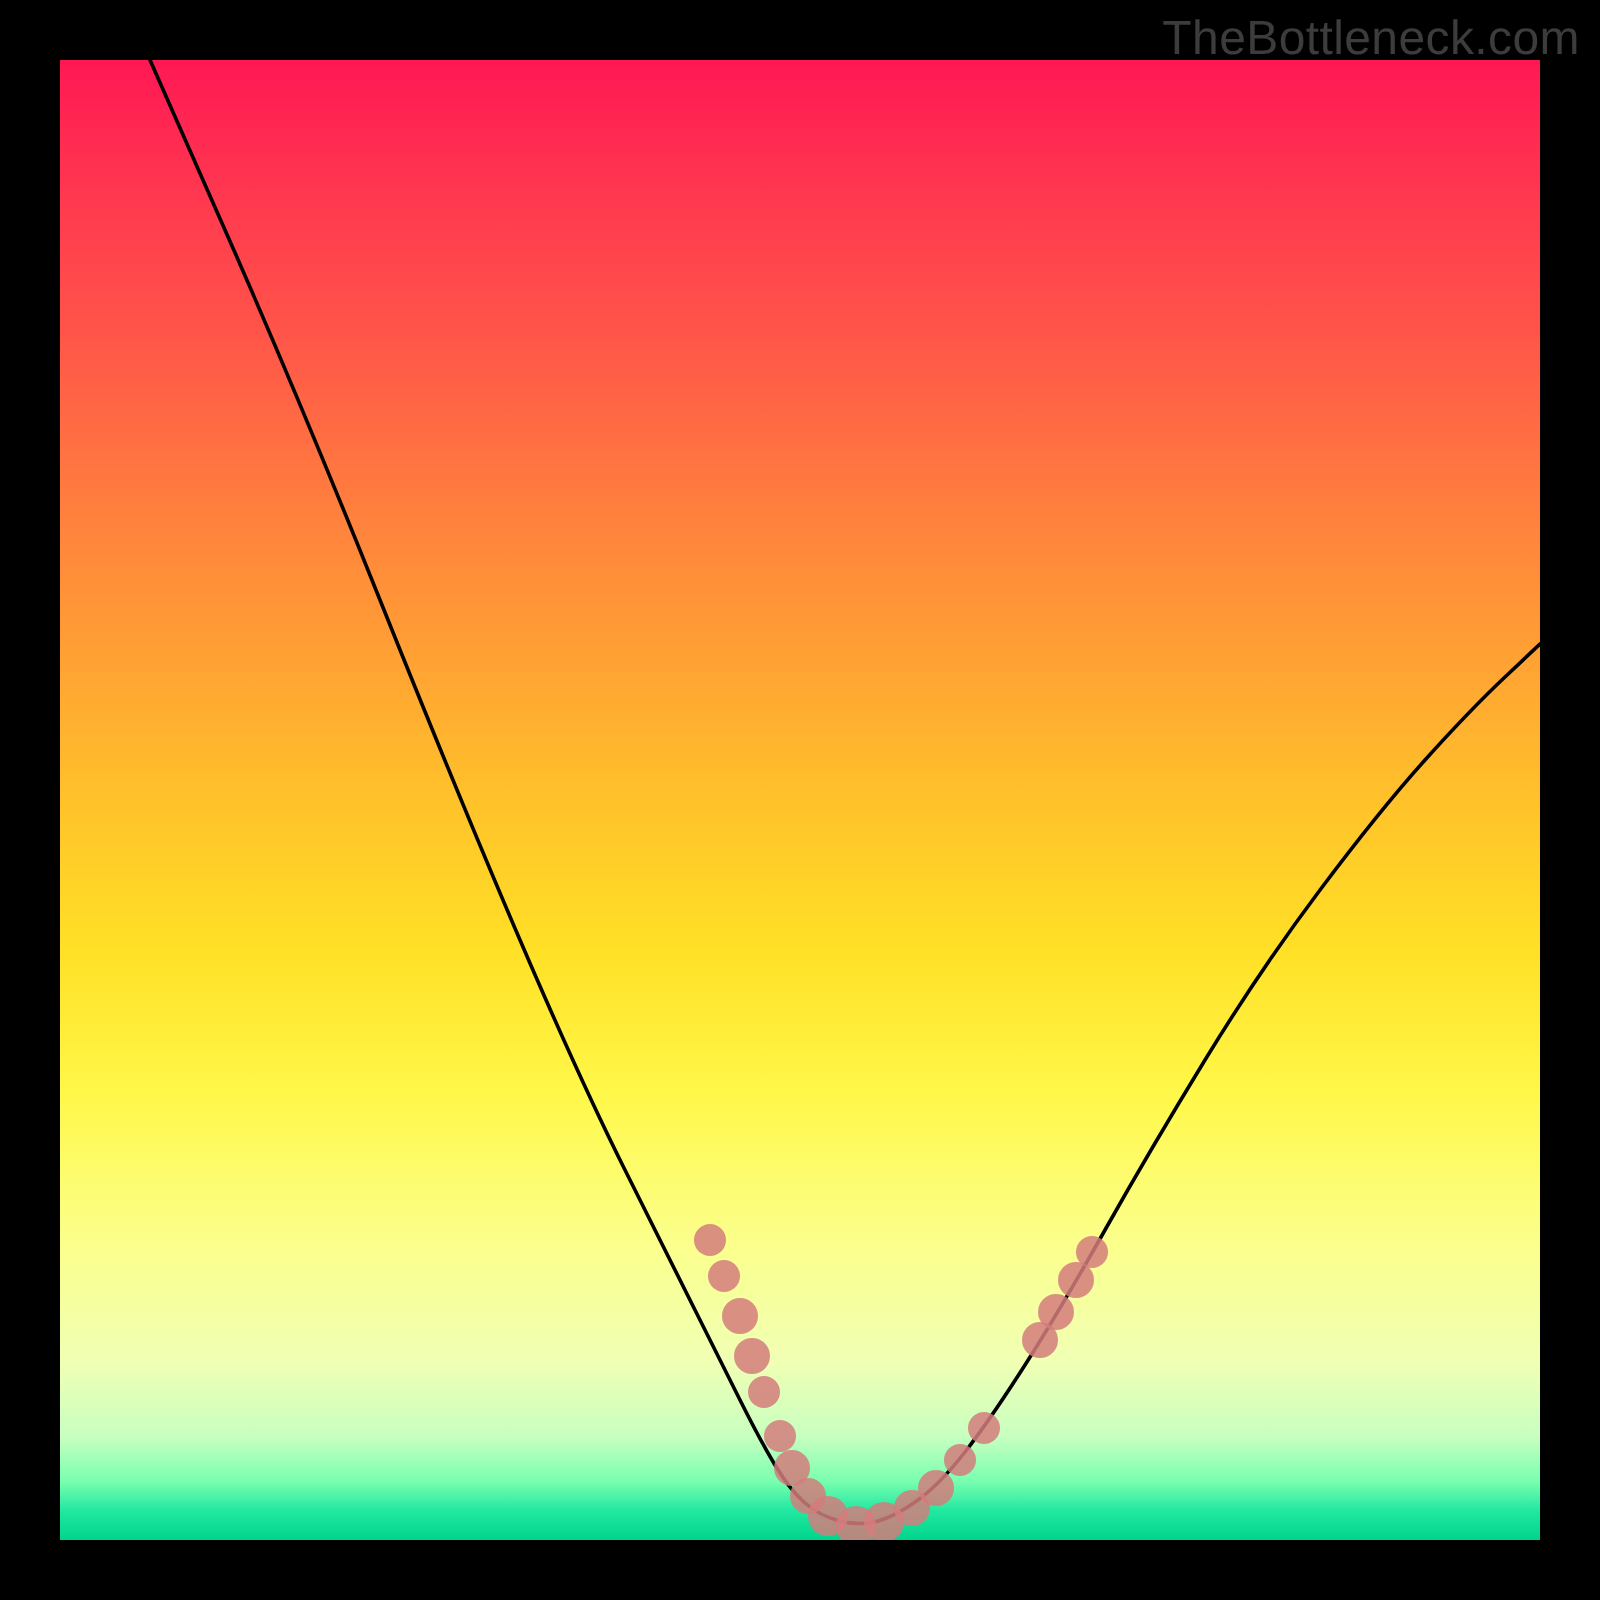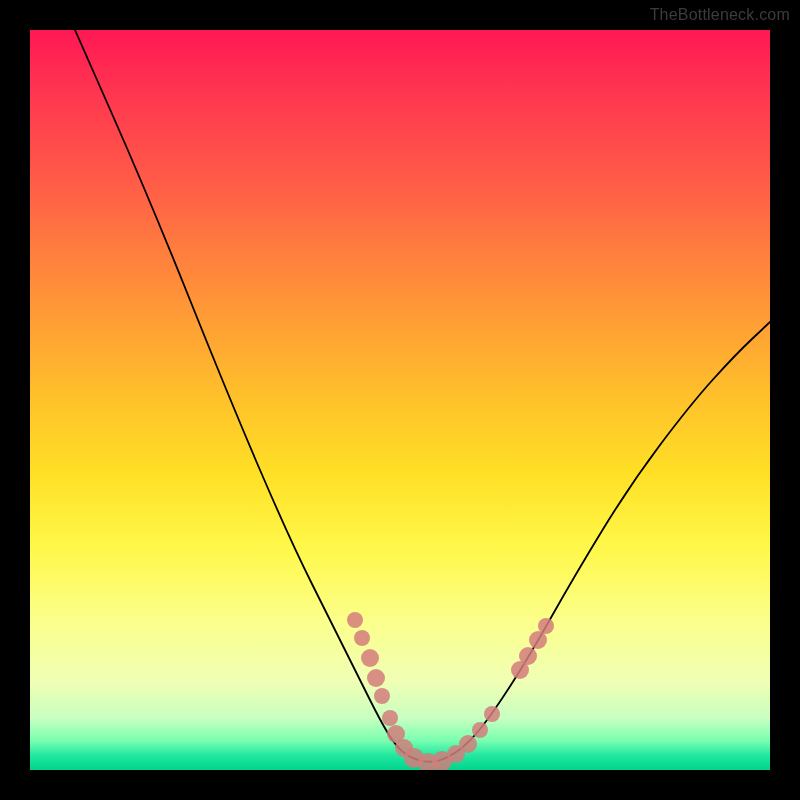--- a/index.html
+++ b/index.html
@@ -38,21 +38,21 @@
       #7affb0 96%,
       #22e8a0 98%,
       #00d48c 100%
     );
   }
   .watermark {
     position: absolute;
     top: 6px;
     right: 10px;
     color: #3c3c3c;
-    font-size: 16px;
+    font-size: 24px;
     letter-spacing: 0.2px;
     font-weight: 500;
     z-index: 5;
   }
   svg.curve {
     position: absolute;
     left: 0; top: 0;
     width: 740px;
     height: 740px;
     z-index: 3;

